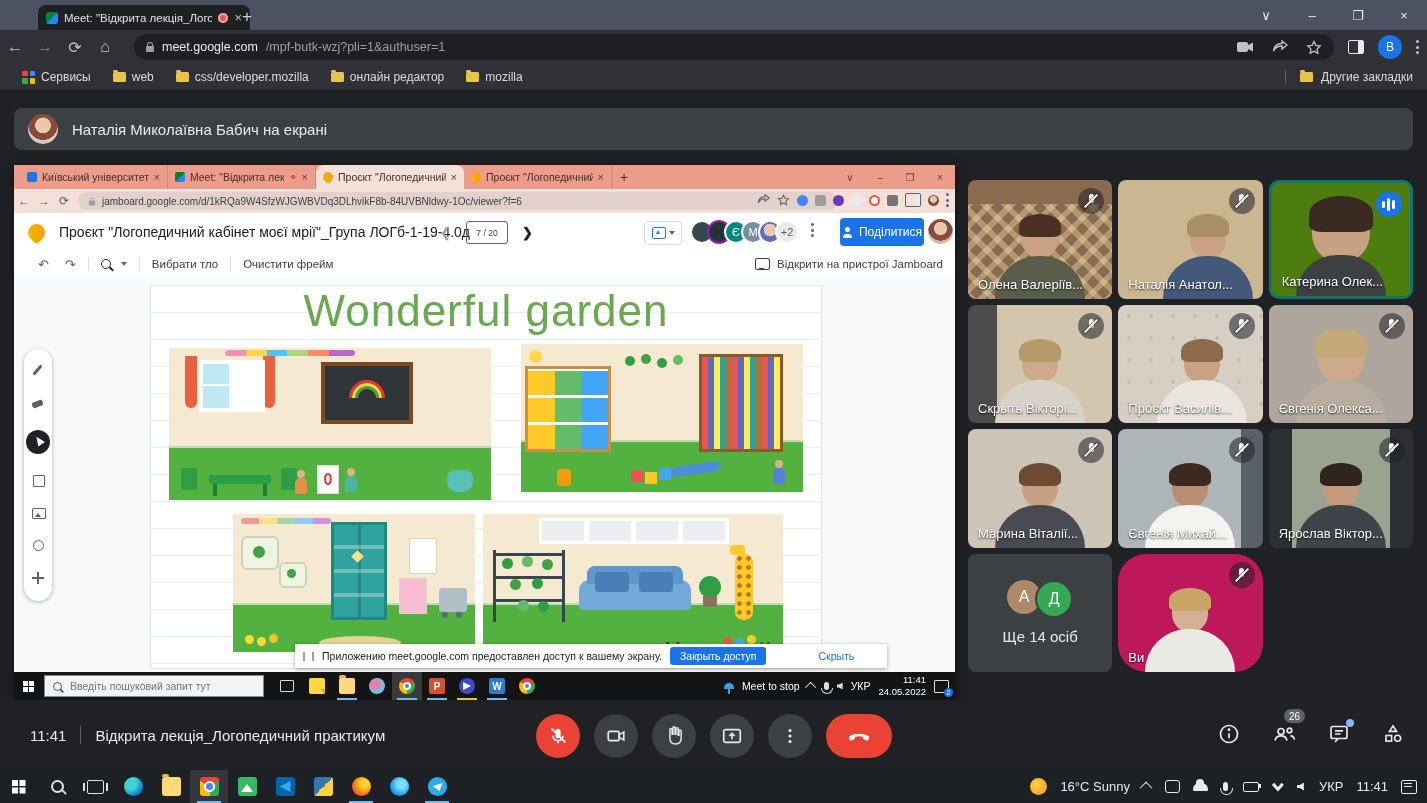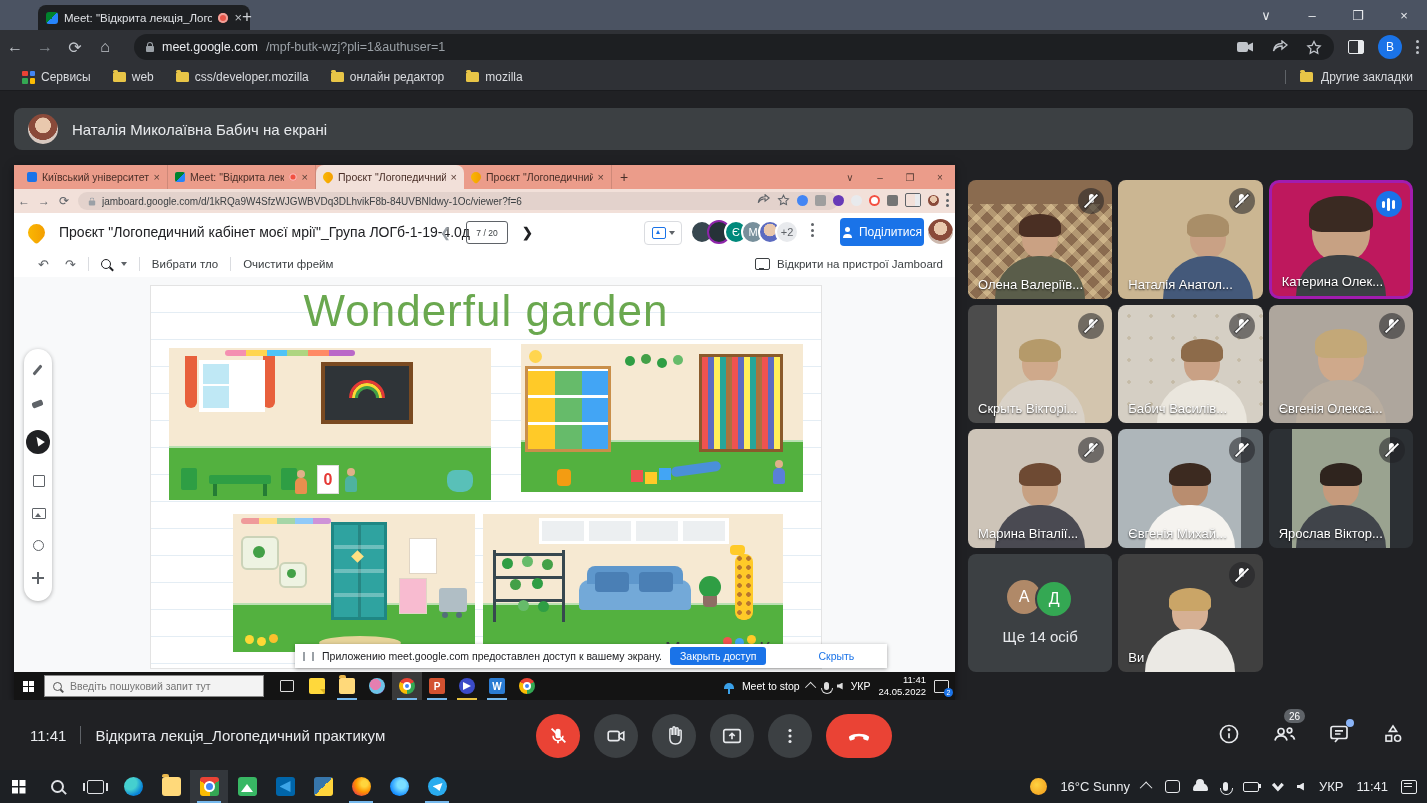--- a/index.html
+++ b/index.html
@@ -257,32 +257,32 @@
   .speakind i{width:3px;background:#fff;border-radius:2px;}
   .speakind i:nth-child(1){height:7px;} .speakind i:nth-child(2){height:13px;} .speakind i:nth-child(3){height:9px;}
   .t1{--skin:#c59a7c;--shirt:#e07a95;--hair:#8c3b22;background:linear-gradient(#d9d3c7,#c6bcad);}
   .t1 .head{width:52px;height:56px;bottom:36%;}
   .t2{--skin:#caa183;--shirt:#5a5d4a;--hair:#4a2f23;background:#8a6b4f;}
   .t2::before{content:"";position:absolute;inset:20% 0 0 0;
       background:repeating-linear-gradient(45deg,rgba(255,234,180,.35) 0 6px,transparent 6px 15px),
                  repeating-linear-gradient(-45deg,rgba(255,234,180,.35) 0 6px,transparent 6px 15px);}
   .t3{--skin:#c9a185;--shirt:#44597a;--hair:#a98e68;background:#cbb692;}
   .t3 .head,.t3 .body{left:62%;}
-  .t4{--skin:#c7a183;--shirt:#3c4043;--hair:#3a2a22;background:#be185d;border:3px solid #a21caf;border-radius:10px;}
+  .t4{--skin:#c7a183;--shirt:#3c4043;--hair:#3a2a22;background:#4d7c0f;border:3px solid #0f766e;border-radius:10px;}
   .t4 .head{width:58px;height:62px;bottom:30%;}
   .t5{--skin:#cfa98b;--shirt:#d9d2c8;--hair:#b59a6a;background:linear-gradient(90deg,#4c4c4c 0 20%,#d3c5ae 20%);}
   .t6{--skin:#c9a185;--shirt:#eae6dd;--hair:#8d6b4a;background:#d5cfc4;
       background-image:radial-gradient(#c5bba6 1.5px,transparent 2px);background-size:22px 22px;}
   .t6 .head,.t6 .body{left:58%;}
   .t7{--skin:#cfa98b;--shirt:#b9ad9f;--hair:#c3a878;background:#aea69d;}
   .t7 .head{width:46px;height:50px;}
   .t8{--skin:#c7a183;--shirt:#4a4a52;--hair:#6e4a33;background:#cdc4b8;}
   .t9{--skin:#b98d6f;--shirt:#f5f3ef;--hair:#3c2a20;background:linear-gradient(90deg,#aeb6ba 0 85%,#5a6166 85%);}
   .t10{--skin:#c59a7c;--shirt:#40444a;--hair:#2f241e;background:linear-gradient(90deg,#2c3034 0 16%,#9aa390 16% 84%,#2c3034 84%);}
-  .t12{--skin:#d6b094;--shirt:#ebe9e4;--hair:#caa567;background:#404040;}
+  .t12{--skin:#d6b094;--shirt:#ebe9e4;--hair:#caa567;background:#be185d;border-radius:28px;}
   .t11{background:#3c4043;}
   .ovl-avatars{position:absolute;left:50%;top:26px;transform:translateX(-50%);display:flex;}
   .ova{width:34px;height:34px;border-radius:50%;display:flex;align-items:center;justify-content:center;color:#fff;font-size:16px;}
   .ova.a{background:#b08968;} .ova.d{background:#34a853;margin-left:-6px;border:2px solid #3c4043;}
   .ovl-label{position:absolute;left:0;width:100%;top:74px;text-align:center;color:#e8eaed;font-size:15px;}
   
   .meetbar{position:absolute;left:0;top:700px;width:100%;height:70px;background:#202124;}
   .mb-left{position:absolute;left:30px;top:26px;display:flex;align-items:center;gap:14px;color:#e8eaed;font-size:15px;white-space:nowrap;}
   .mb-div{width:1px;height:18px;background:#5f6368;}
   .mb-center{position:absolute;left:50%;top:14px;transform:translateX(-50%);display:flex;align-items:center;gap:14px;}
@@ -689,21 +689,21 @@
     <div class="tile t5">
       <span class="head"></span>
         <span class="body"></span>
       <span class="mute"></span>
       <span class="name">Скрыть Вікторі...</span>
     </div>
     <div class="tile t6">
       <span class="head"></span>
         <span class="body"></span>
       <span class="mute"></span>
-      <span class="name">Бабич Василів...</span>
+      <span class="name">Проєкт Василів...</span>
     </div>
     <div class="tile t7">
       <span class="head"></span>
         <span class="body"></span>
       <span class="mute"></span>
       <span class="name">Євгенія Олекса...</span>
     </div>
     <div class="tile t8">
       <span class="head"></span>
         <span class="body"></span>

